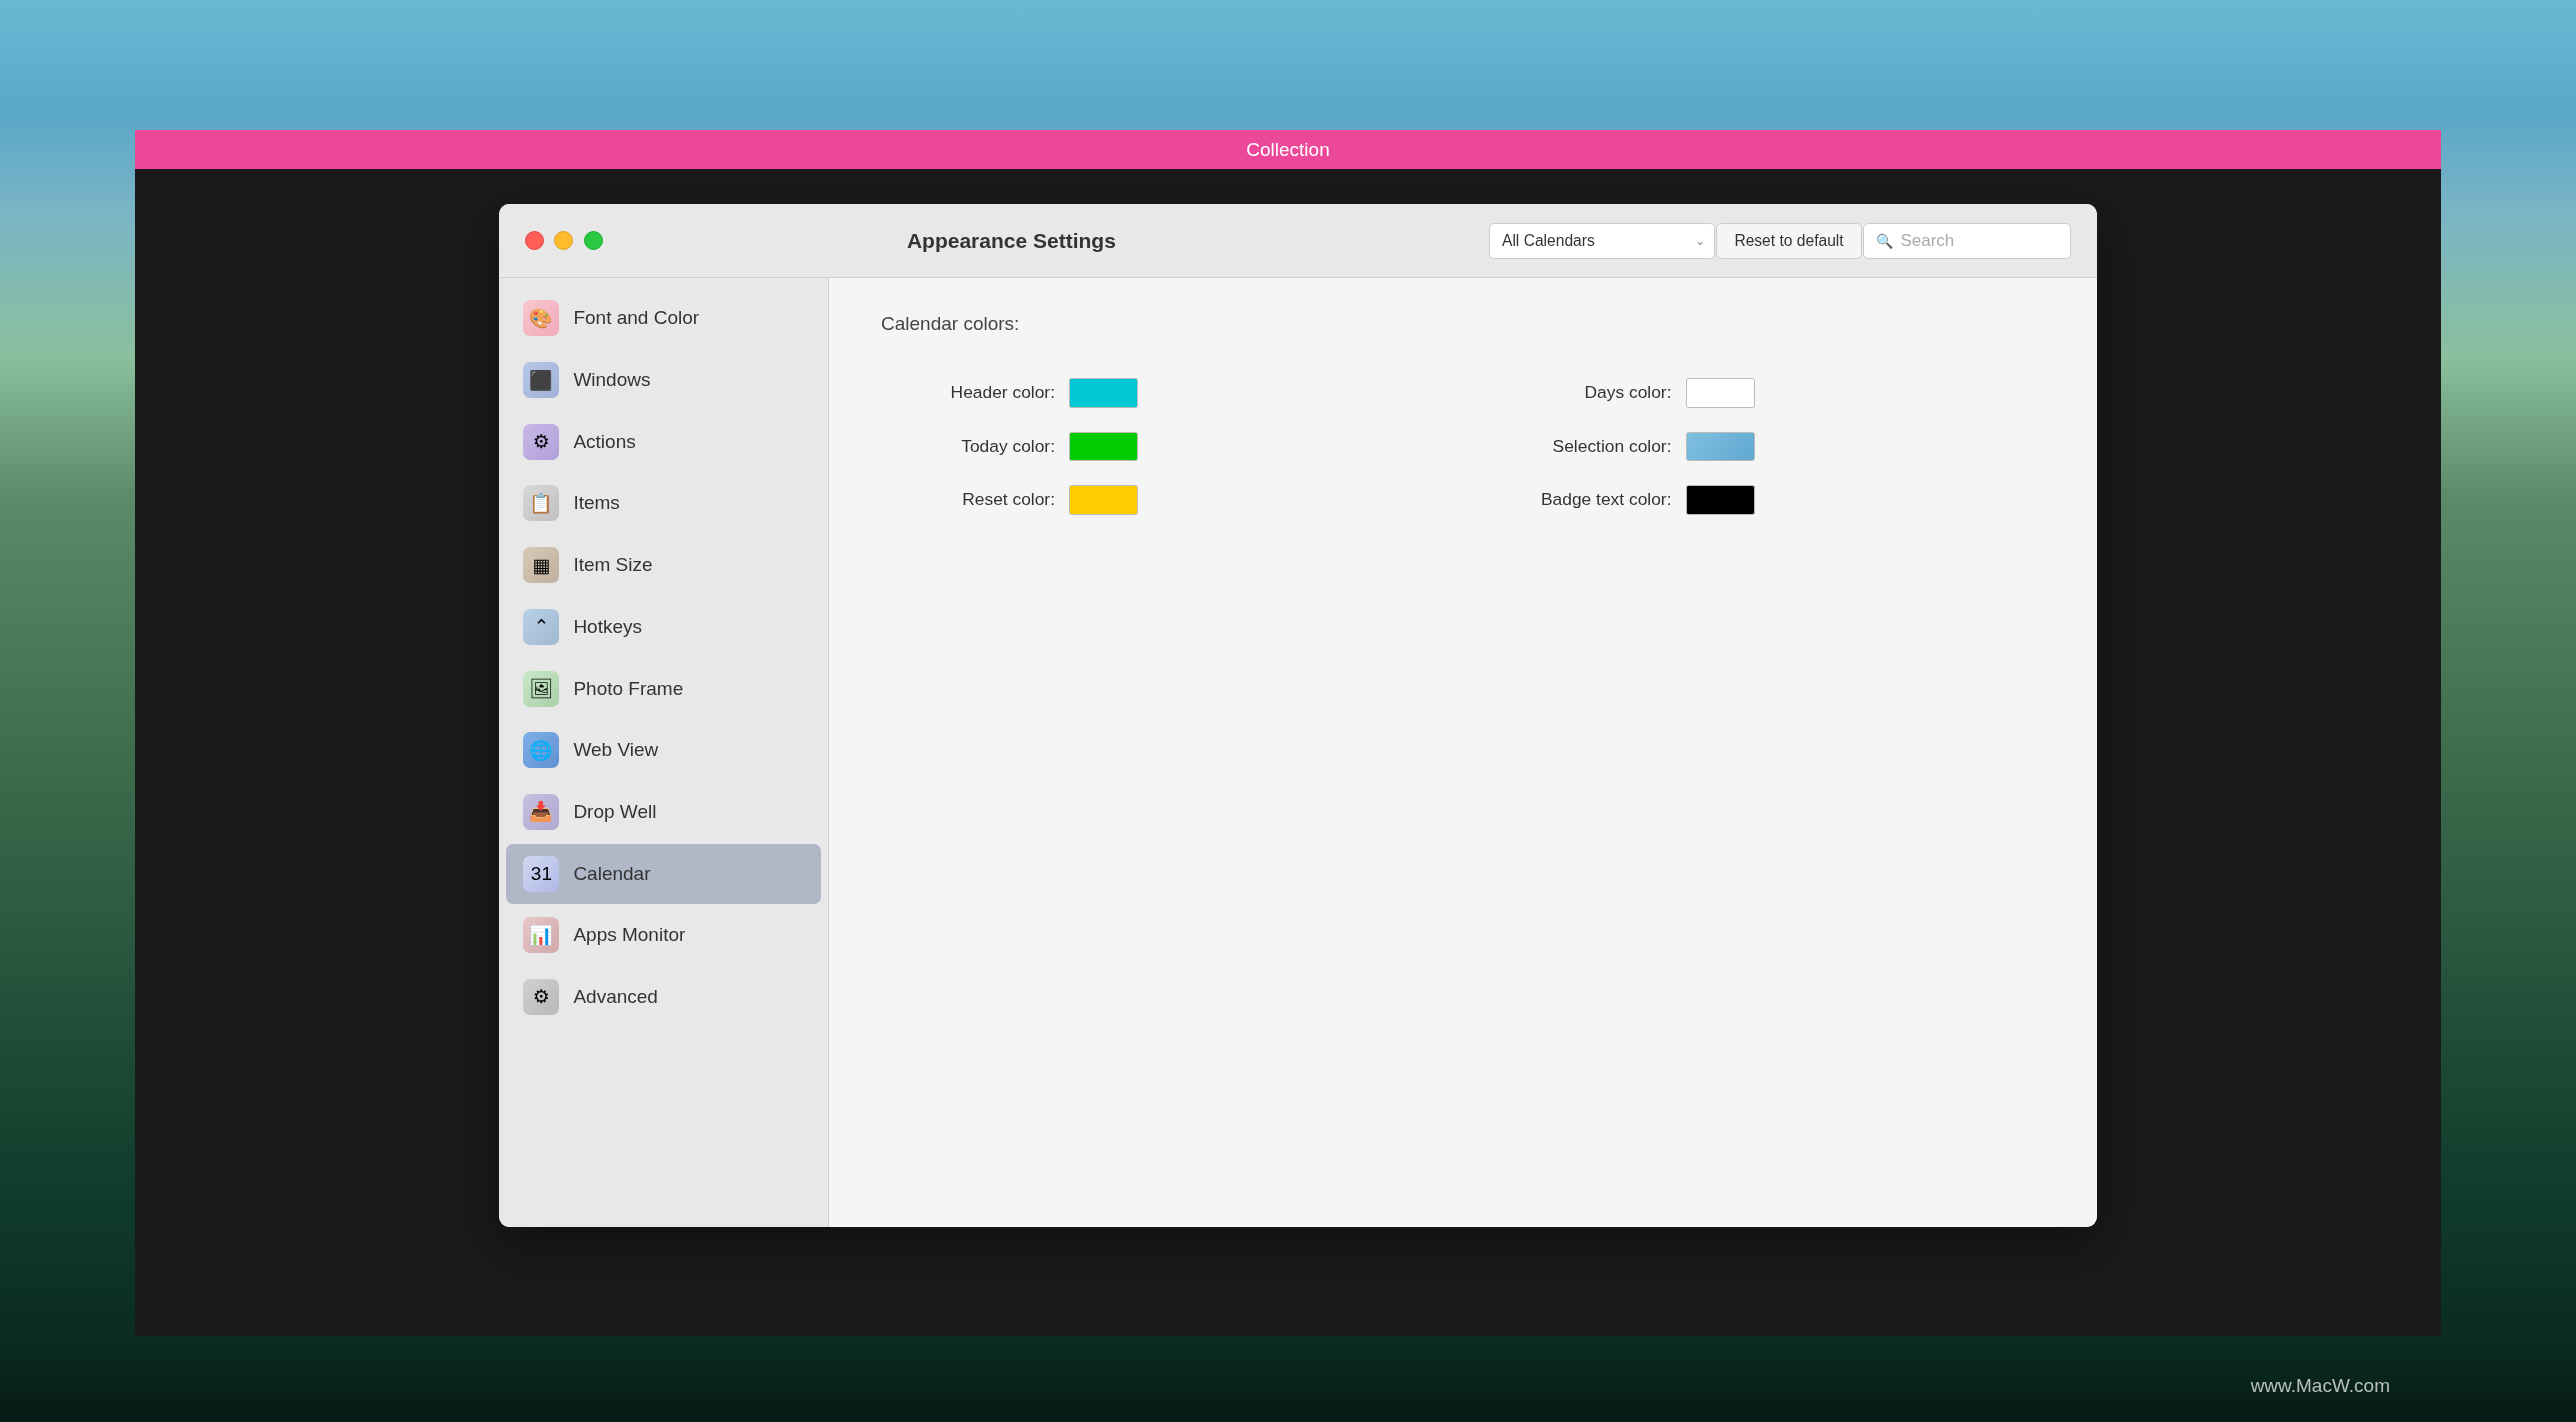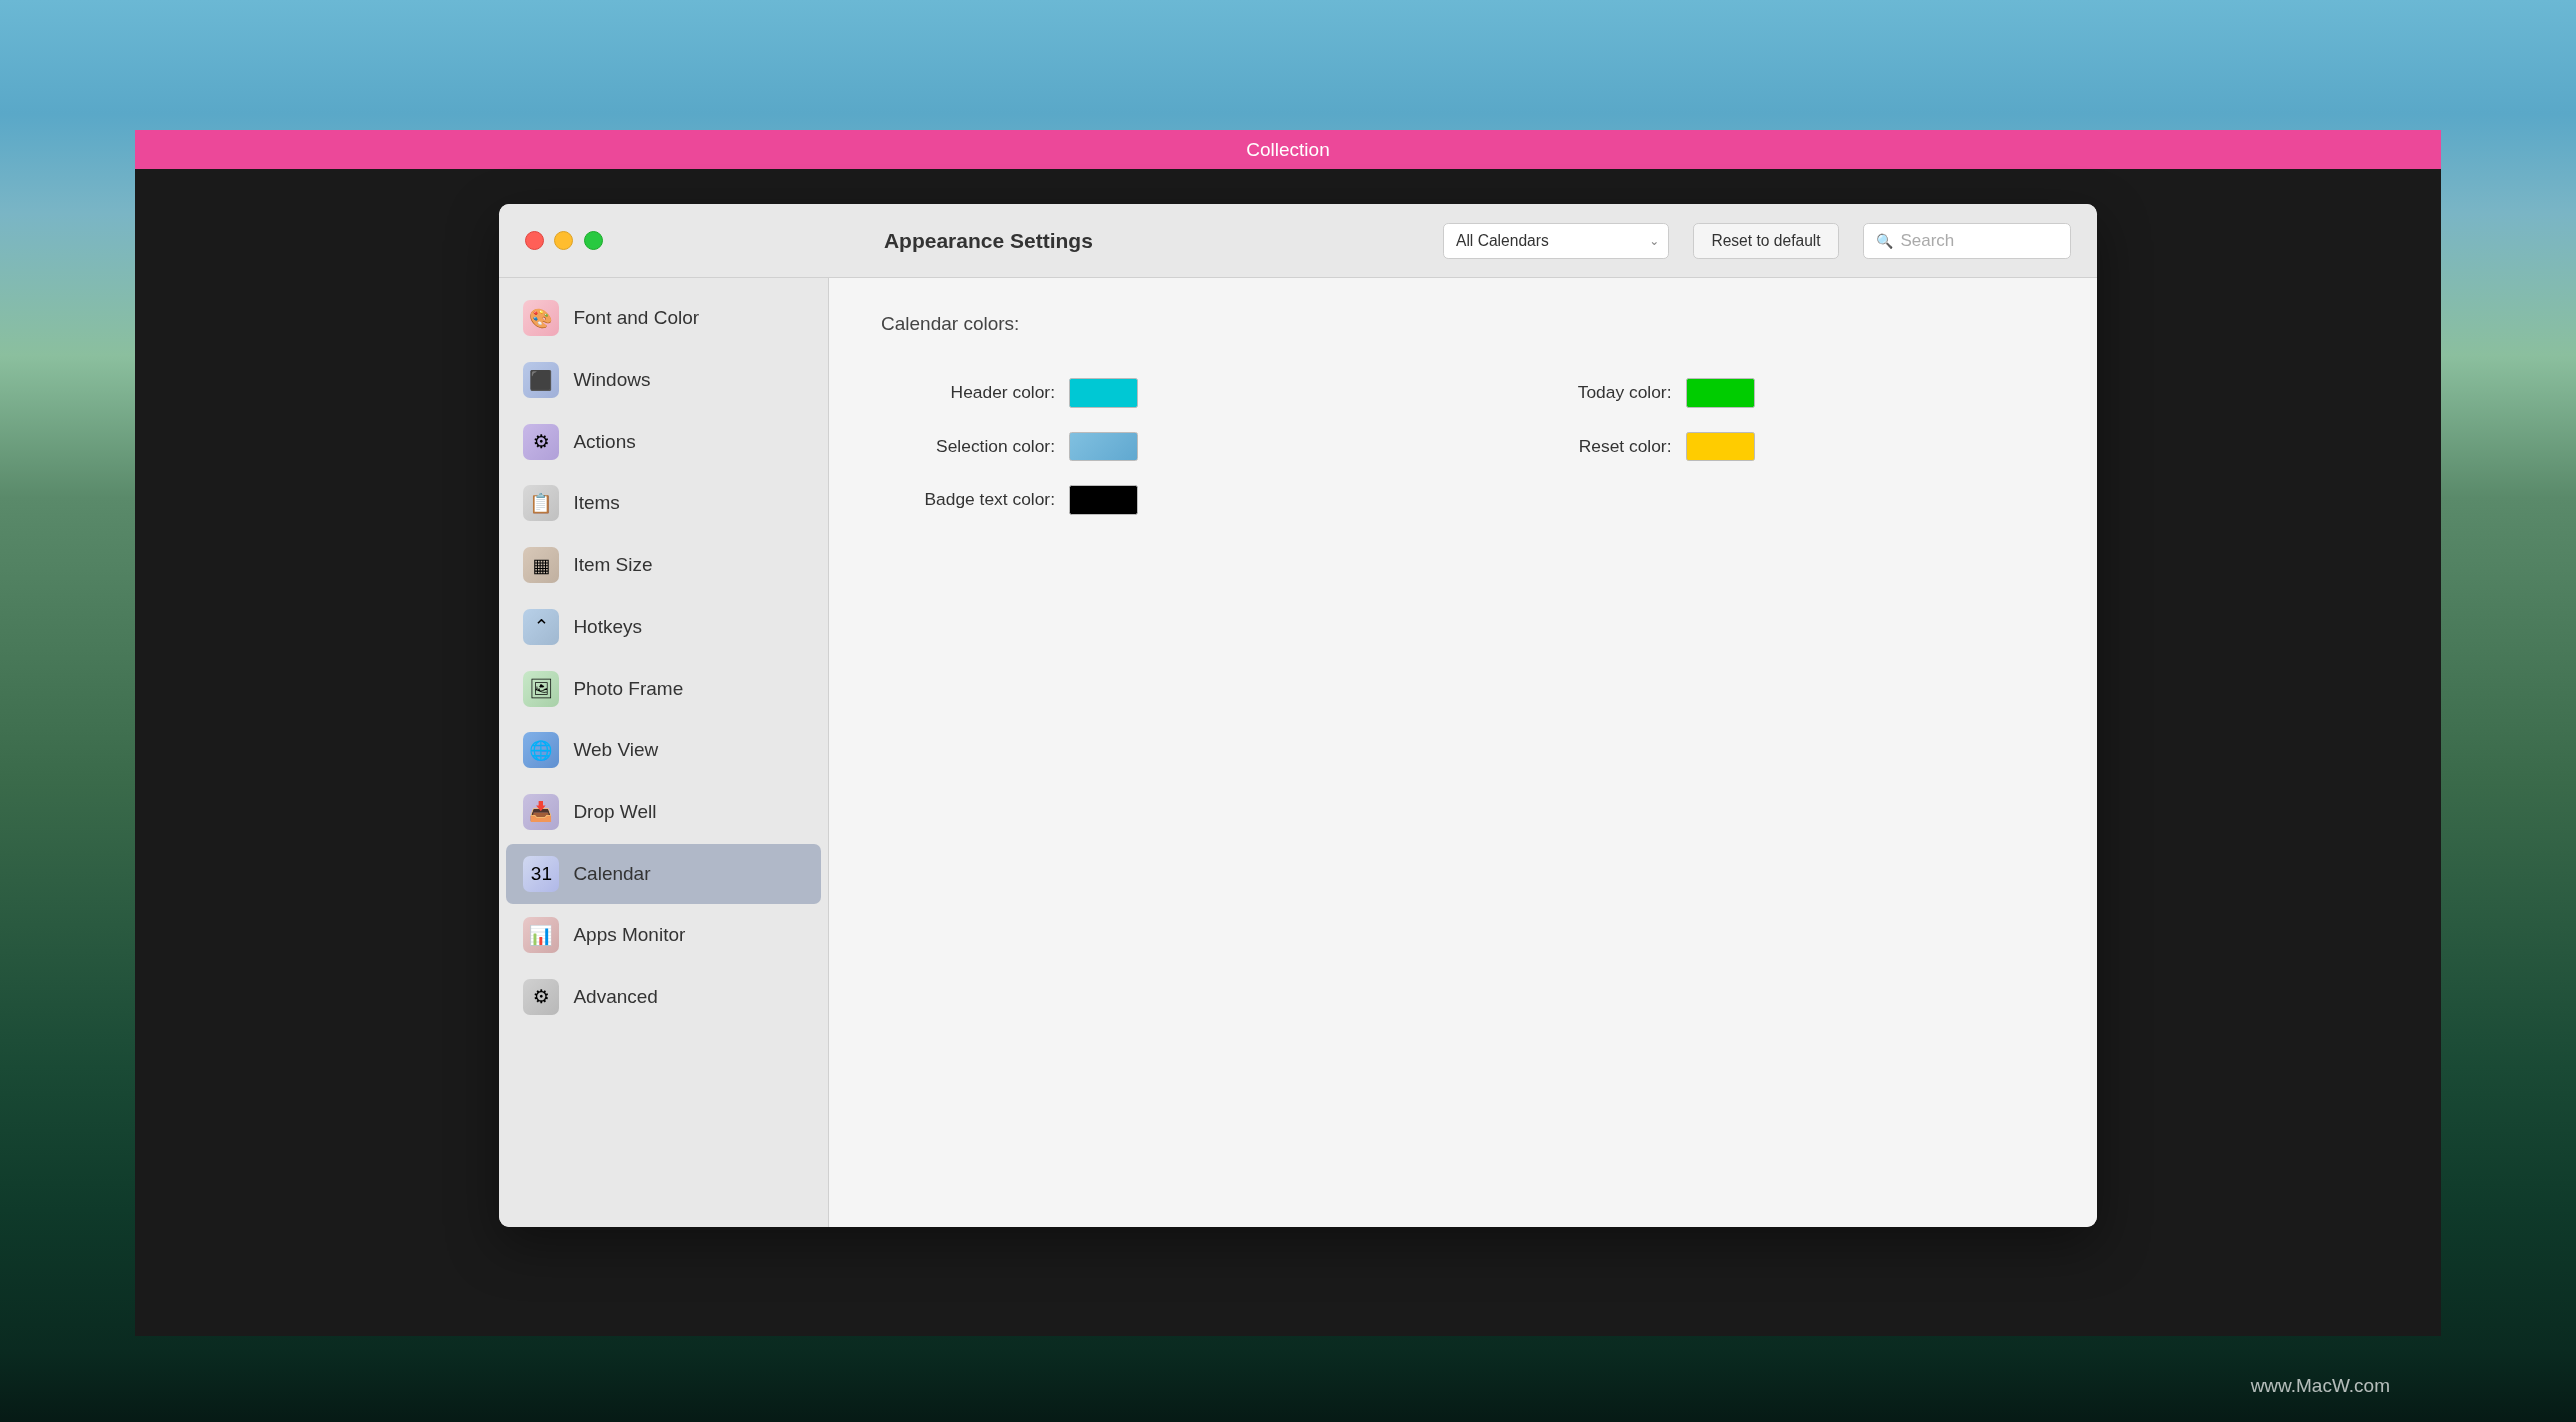--- a/index.html
+++ b/index.html
@@ -106,21 +106,21 @@
       text-align: center;
       font-size: 21px;
       font-weight: 600;
       color: #333;
       margin-left: -69px;
     }
 
     .toolbar-right {
       display: flex;
       align-items: center;
-      gap: 24px;
+      gap: 1px;
     }
 
     .calendar-dropdown {
       height: 36px;
       background: #fff;
       border: 0.9px solid #ccc;
       border-radius: 5.2px;
       padding: 0 26px 0 12px;
       font-size: 15.6px;
       color: #333;
@@ -378,20 +378,24 @@
 
     <div class="main-panel">
       <div class="section-title">Calendar colors:</div>
       <div class="color-grid">
 
       <div class="color-row">
             <span class="color-label">Header color:</span>
             <div class="color-swatch color-cyan"></div>
           </div>
           <div class="color-row">
+            <span class="color-label">Days color:</span>
+            <div class="color-swatch color-white"></div>
+          </div>
+          <div class="color-row">
             <span class="color-label">Today color:</span>
             <div class="color-swatch color-green"></div>
           </div>
           <div class="color-row">
             <span class="color-label">Selection color:</span>
             <div class="color-swatch color-selection"></div>
           </div>
           <div class="color-row">
             <span class="color-label">Reset color:</span>
             <div class="color-swatch color-yellow"></div>

